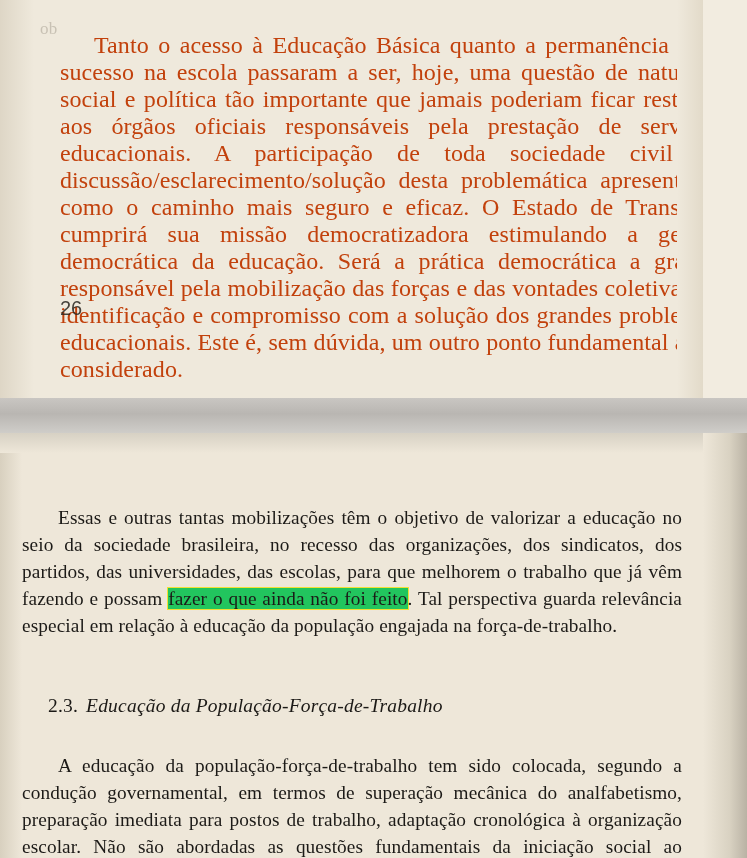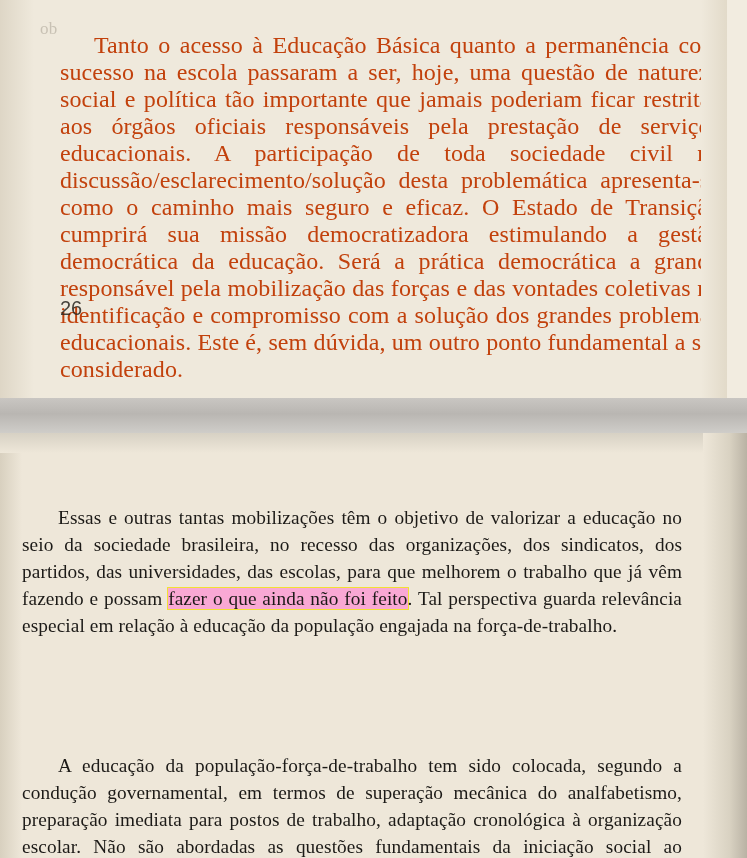--- a/index.html
+++ b/index.html
@@ -22,21 +22,20 @@
 
   
   .scan-top {
     position: absolute;
     left: 0;
     top: 0;
     width: 703px;
     height: 398px;
     background: #efe9dc;
     overflow: hidden;
-    padding-left: 24px;
   }
   .scan-top::before {
     
     content: "";
     position: absolute;
     left: 0; top: 0;
     width: 34px; height: 100%;
     background: linear-gradient(to right, #ded6c6, #efe9dc);
   }
   .scan-top::after {
@@ -132,21 +131,21 @@
     width: 660px;
     font-size: 19.3px;
     line-height: 27px;
     color: #1c1a17;
     text-align: justify;
     letter-spacing: 0.1px;
   }
   .bottom-body .indent { display: inline-block; width: 36px; }
 
   .highlight {
-    background: #f9a8d4;
+    background: #22c55e;
     box-shadow: 0 0 0 1px #f2e033;
   }
 
   .section-heading {
     position: absolute;
     left: 48px;
     top: 262px;
     font-size: 19.5px;
     font-style: italic;
     color: #1b1916;
@@ -199,17 +198,18 @@
   </div>
 
   <div class="gap"></div>
 
   <div class="scan-bottom">
     <div class="edge-top"></div>
     <div class="edge-right"></div>
 
     <p class="bottom-body"><span class="indent"></span><span>Essas e outras tantas mobilizações têm o objetivo de valorizar a educação no seio da sociedade brasileira, no recesso das organizações, dos sindicatos, dos partidos, das universidades, das escolas, para que melhorem o trabalho que já vêm fazendo e possam </span><span class="highlight">fazer o que ainda não foi feito</span><span>. Tal perspectiva guarda relevância especial em relação à educação da população engajada na força-de-trabalho.</span></p>
 
+    <div class="section-heading"><span class="num">2.3.</span><span>Educação da População-Força-de-Trabalho</span></div>
 
     <p class="bottom-body2"><span class="indent"></span><span>A educação da população-força-de-trabalho tem sido colocada, segundo a condução governamental, em termos de superação mecânica do analfabetismo, preparação imediata para postos de trabalho, adaptação cronológica à organização escolar. Não são abordadas as questões fundamentais da iniciação social ao trabalho, da</span></p>
   </div>
 
 </div>
 
 </body></html>

